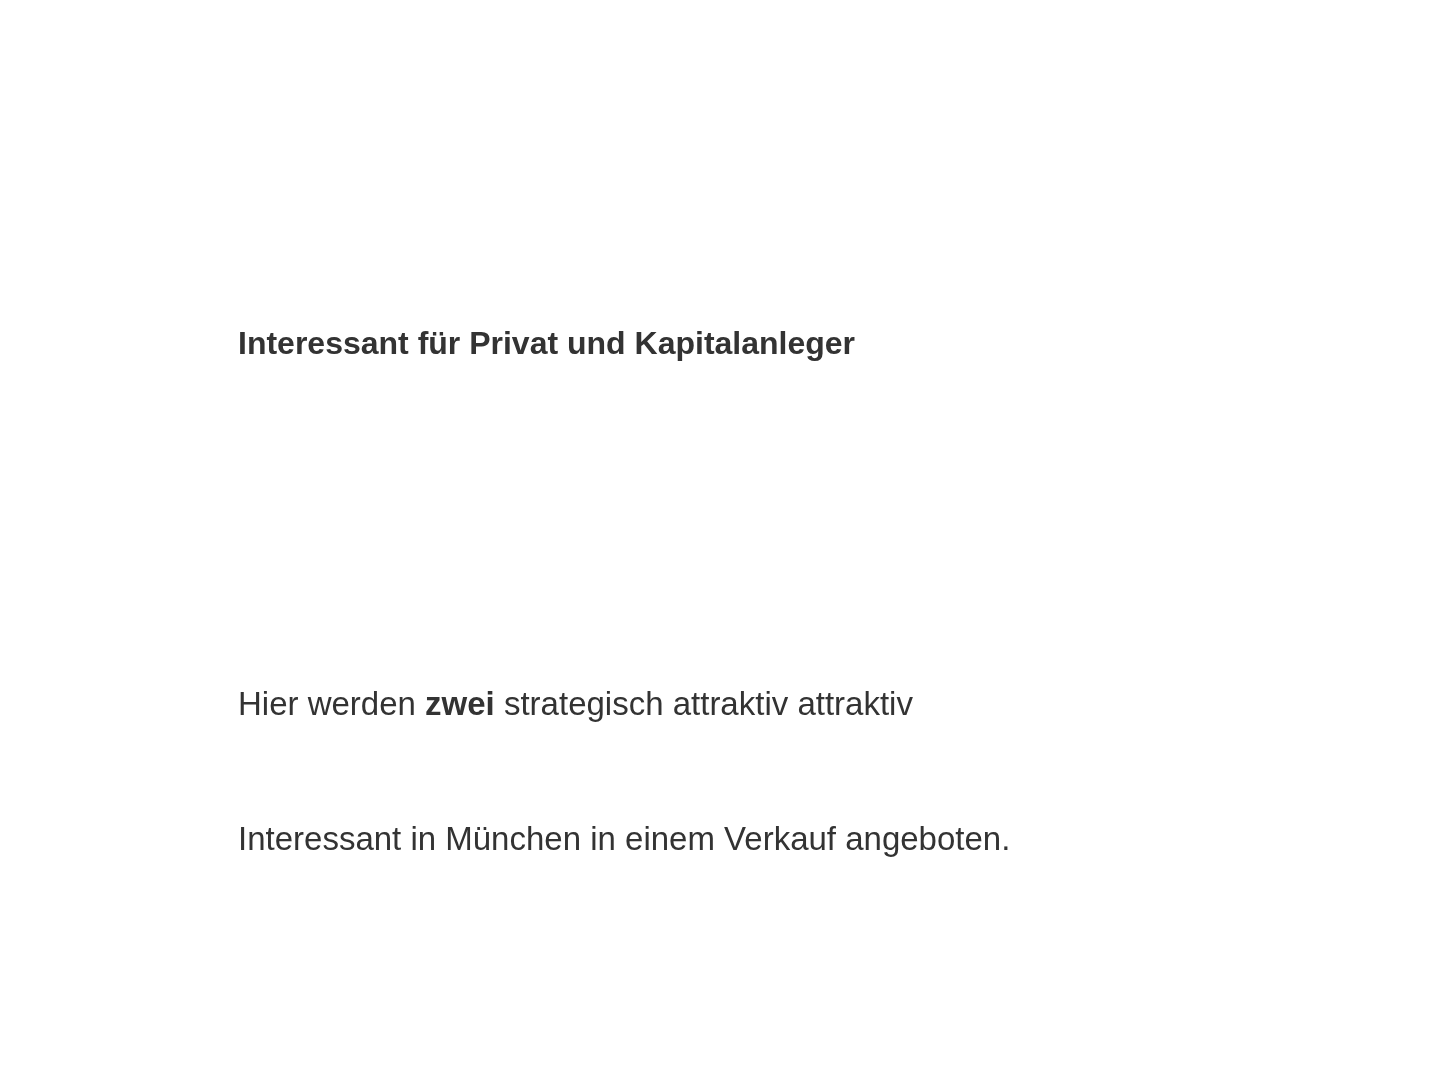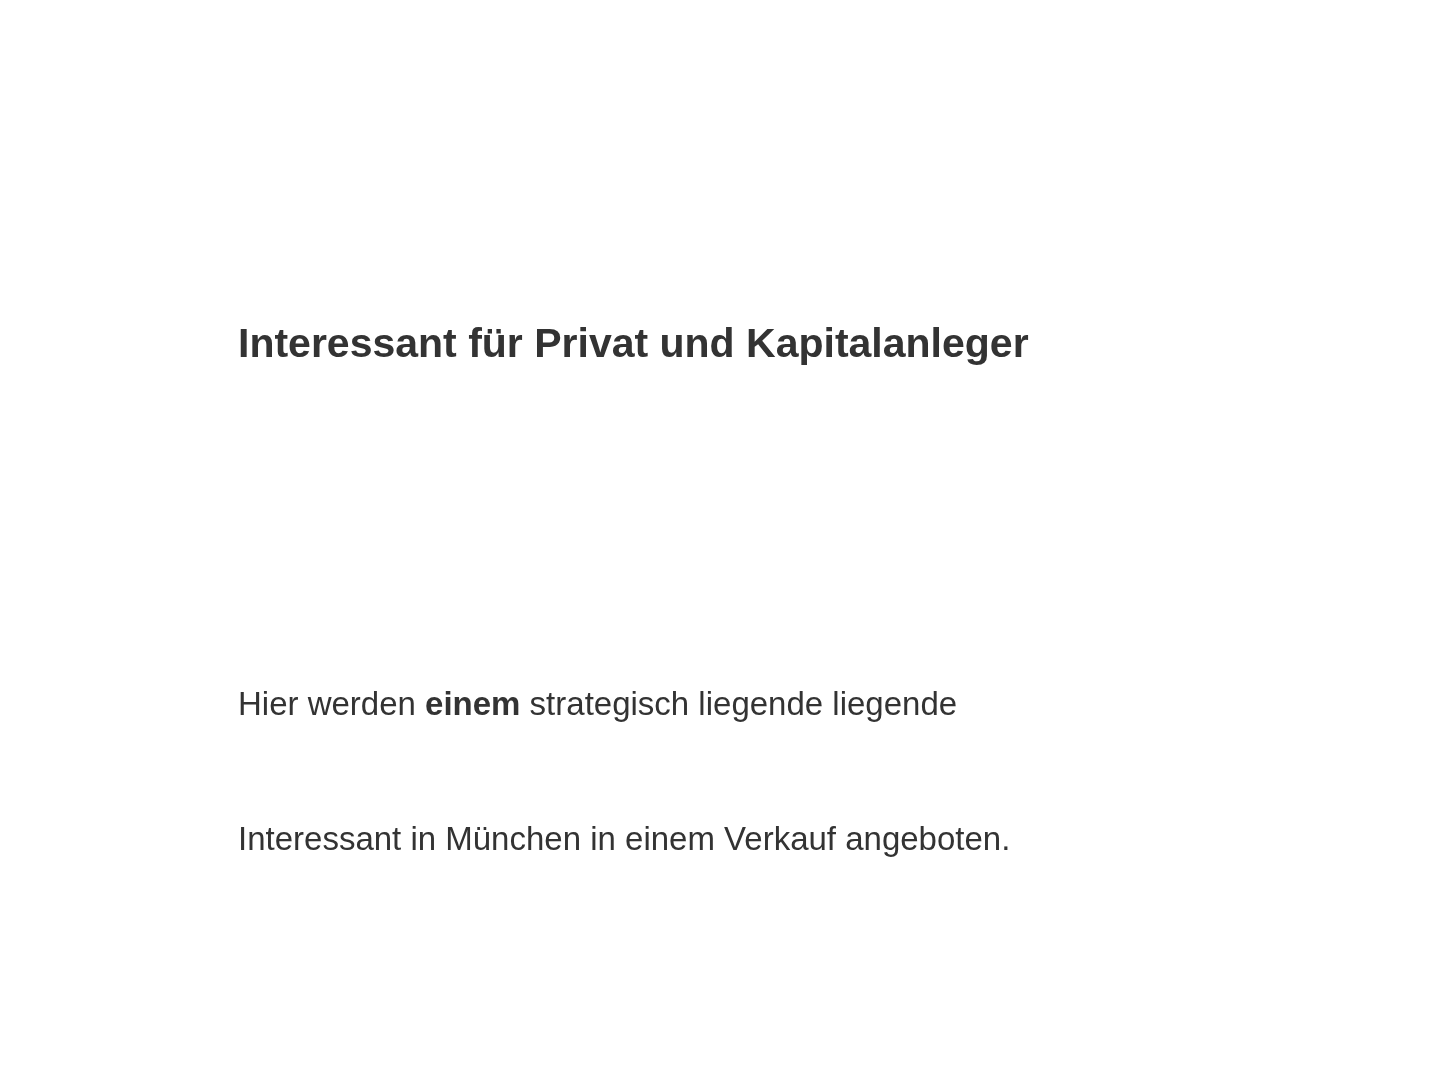--- a/index.html
+++ b/index.html
@@ -28,36 +28,36 @@
     min-height: 45px;
   }
   .spacer {
     height: 45px;
   }
   .bold {
     font-weight: 700;
   }
   h1.heading {
     margin: 0;
-    font-size: 41px;
+    font-size: 32px;
     line-height: 45px;
     font-weight: 700;
     color: #333333;
   }
 </style>
 </head>
 <body>
 
 <div class="doc">
 
   <h1 class="heading">Interessant für Privat und Kapitalanleger</h1>
 
   <div class="spacer"></div>
 
-  <div class="line"><span>Hier werden </span><span class="bold">einem</span><span> strategisch liegende liegende</span></div>
+  <div class="line"><span>Hier werden </span><span class="bold">zwei</span><span> strategisch attraktiv attraktiv</span></div>
   <div class="line">Interessant in München in einem Verkauf angeboten.</div>
 
   <div class="spacer"></div>
 
   
 
   
 
   
   

